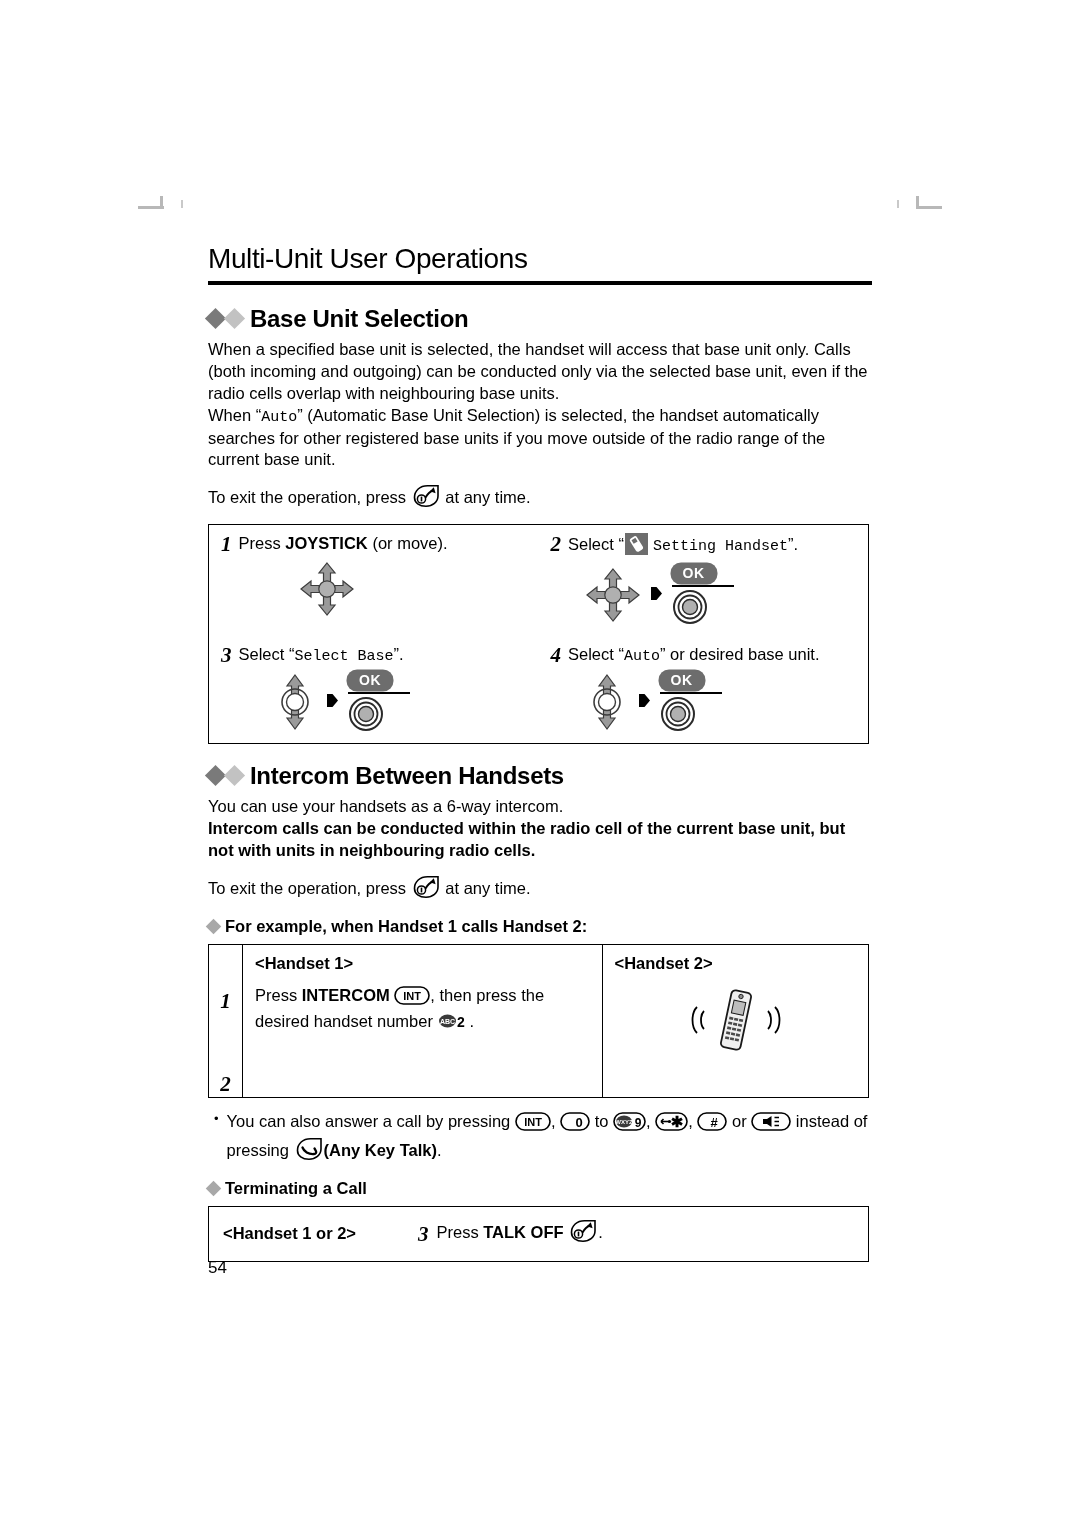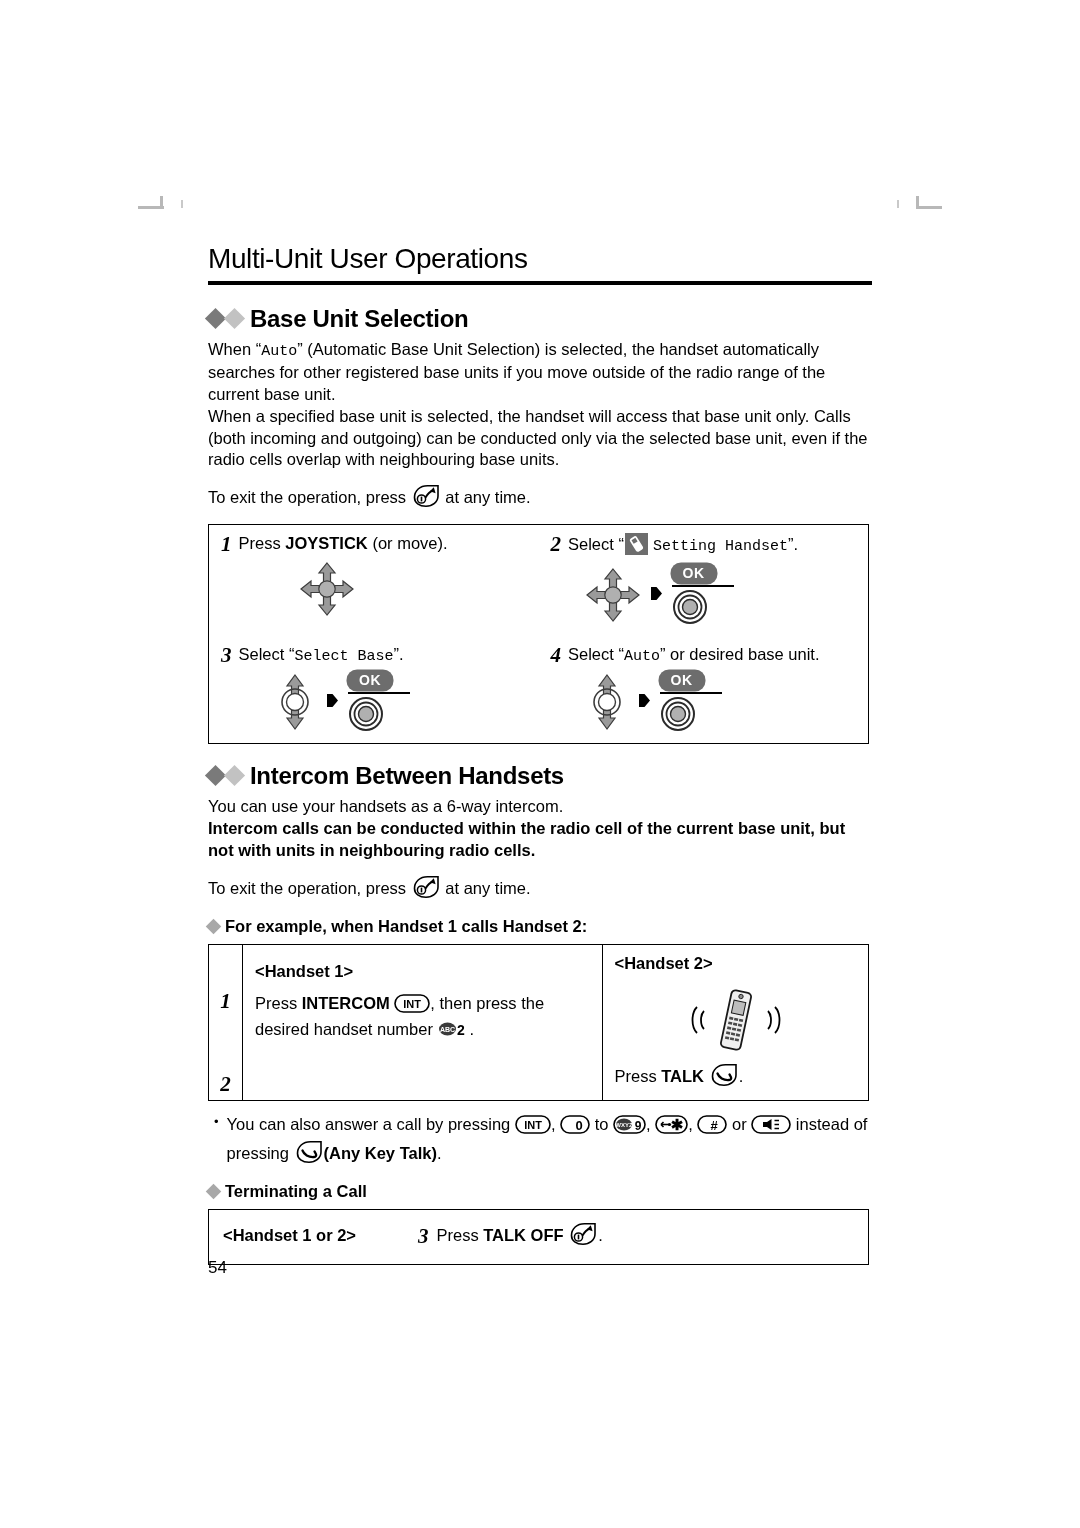--- a/index.html
+++ b/index.html
@@ -68,21 +68,21 @@
   .okpill {
     background:#6d6d6d; color:#fff; font-weight:bold; font-size:14px;
     border-radius:9px; padding:1px 11px 2px 11px; letter-spacing:0.5px;
     box-shadow:0 0 0 1.5px #6d6d6d;
   }
   .okline { width:62px; height:2px; background:#000; margin:2px 0 2px 0; }
 
   
   .table { border:1.5px solid #000; width:661px; box-sizing:border-box; margin-top:8px; display:flex; }
   .tcol-num { width:34px; border-right:1.5px solid #000; box-sizing:border-box; }
-  .tcol-a { width:calc(50% + 30px); border-right:1.5px solid #000; box-sizing:border-box; padding:17px 10px 4px 12px; }
+  .tcol-a { width:calc(50% + 30px); border-right:1.5px solid #000; box-sizing:border-box; padding:9px 10px 4px 12px; }
   .tcol-b { flex:1; box-sizing:border-box; padding:9px 10px 4px 12px; }
   .rownum { font-weight:bold; font-style:italic; font-size:21px; text-align:center; font-family:"Liberation Serif", serif; }
   .hlabel { font-size:16.5px; font-weight:bold; margin-bottom:12px; }
   .cellbody { font-size:16.5px; line-height:1.3; }
 
   .bullet-note { display:flex; font-size:16.5px; line-height:1.35; margin-top:12px; }
   .bdot { margin:0 8px 0 6px; font-size:13px; line-height:1.45; }
 
   .termbox { border:1.5px solid #000; width:661px; box-sizing:border-box; margin-top:8px; padding:12px 12px 14px 14px; display:flex; align-items:center; }
   .termlabel { font-size:16.5px; font-weight:bold; width:195px; }
@@ -109,23 +109,23 @@
 
     <h1 class="chapter">Multi-Unit User Operations</h1>
     <div class="rule"></div>
 
     <div class="section-head">
       <span class="dia dark"></span>
         <span class="dia light"></span>
       <span>Base Unit Selection</span>
     </div>
 
+    <p class="body">When a specified base unit is selected, the handset will access that base unit only. Calls (both incoming and outgoing) can be conducted only via the selected base unit, even if the radio cells overlap with neighbouring base units.</p>
+
     <p class="body"><span>When “</span><span class="mono">Auto</span><span>” (Automatic Base Unit Selection) is selected, the handset automatically searches for other registered base units if you move outside of the radio range of the current base unit.</span></p>
-
-    <p class="body">When a specified base unit is selected, the handset will access that base unit only. Calls (both incoming and outgoing) can be conducted only via the selected base unit, even if the radio cells overlap with neighbouring base units.</p>
 
     <p class="body gap">
       <span>To exit the operation, press</span>
       <span class="ik">
         <svg width="30" height="24" viewBox="0 0 30 24">
           <path d="M3.5 13.5 C3.5 6.5 9 1.8 16.5 1.8 L27 1.8 L27 12 C27 18 21.5 22.2 15 22.2 C8.2 22.2 3.5 18.8 3.5 13.5 Z" fill="#fff" stroke="#000" stroke-width="1.6"></path>
           <circle cx="10.5" cy="15" r="4.1" fill="#fff" stroke="#000" stroke-width="1.5"></circle>
           <rect x="9.7" y="12.6" width="1.6" height="4.8" fill="#000"></rect>
           <path d="M14.5 13.5 C16.5 10 19.5 7.5 22.5 6.2" stroke="#000" stroke-width="2" fill="none"></path>
           <path d="M22.8 3.2 L24.6 9.2 L18.9 7.2 Z" fill="#000"></path>
@@ -356,29 +356,20 @@
                     <rect x="50" y="48" width="4" height="2.6"></rect>
                     <rect x="55" y="48" width="4" height="2.6"></rect>
                   <rect x="45" y="53" width="4" height="2.6"></rect>
                     <rect x="50" y="53" width="4" height="2.6"></rect>
                     <rect x="55" y="53" width="4" height="2.6"></rect>
                 </g>
               </g>
             </svg>
           </span>
         </div>
-        <div class="cellbody" style="margin-top:4px;">
-          <span>Press </span><b>TALK</b>
-          <span class="ik">
-            <svg width="30" height="24" viewBox="0 0 30 24">
-              <path d="M3.5 13.5 C3.5 6.5 9 1.8 16.5 1.8 L27 1.8 L27 12 C27 18 21.5 22.2 15 22.2 C8.2 22.2 3.5 18.8 3.5 13.5 Z" fill="#fff" stroke="#000" stroke-width="1.6"></path>
-              <path d="M8.5 10.5 C10 14.5 14.5 17.5 20 17 C21.8 16.8 22.6 15.6 22 14.2 L20.5 11.4" stroke="#000" stroke-width="2.3" fill="none" stroke-linecap="round"></path>
-            </svg>
-          </span><span>.</span>
-        </div>
       </div>
     </div>
 
     <div class="bullet-note">
       <span class="bdot">•</span>
       <span>
         <span>You can also answer a call by pressing</span>
         <span class="keyoval">
           <svg width="36" height="19" viewBox="0 0 36 19">
             <rect x="1" y="1" width="34" height="17" rx="8.5" fill="#fff" stroke="#000" stroke-width="1.6"></rect>

